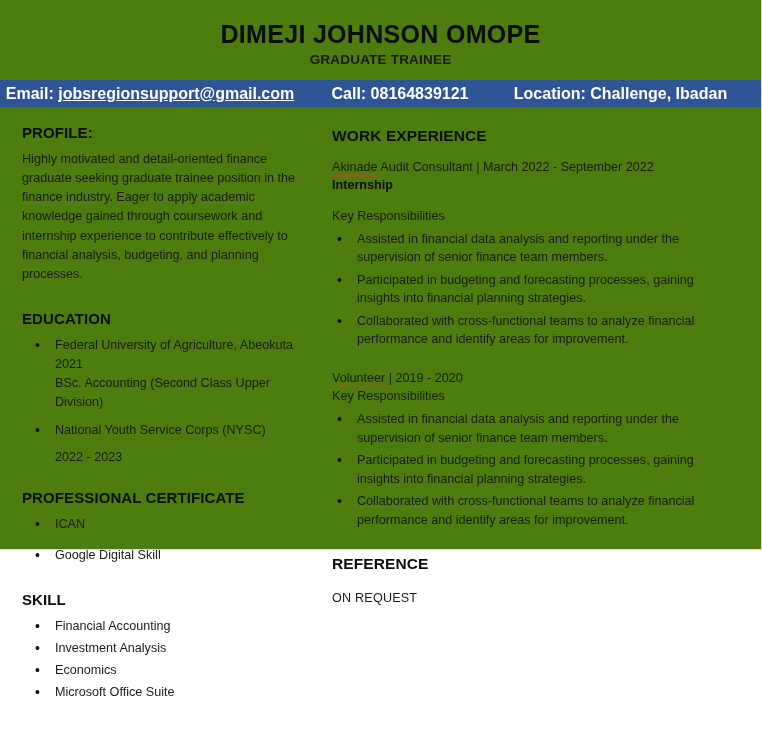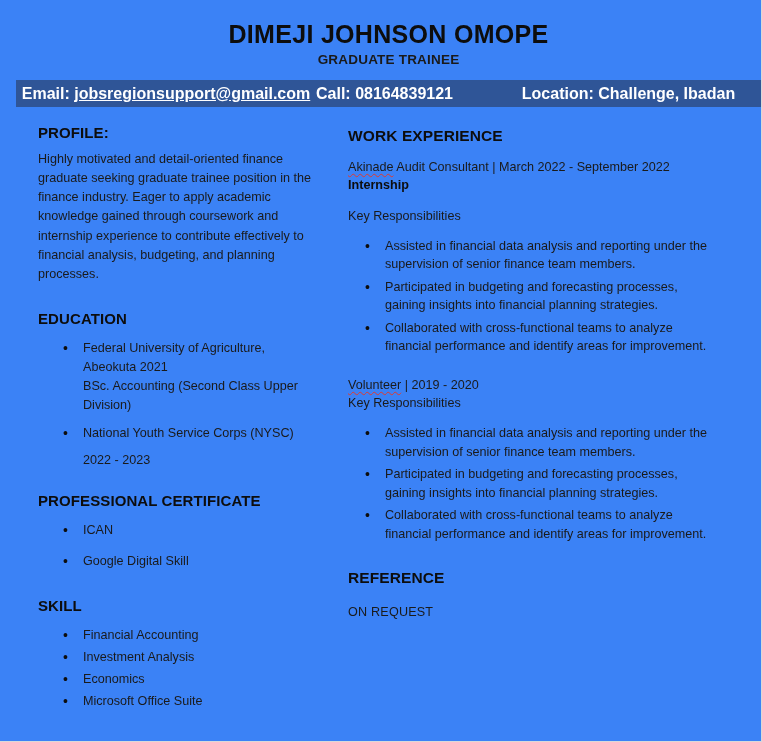--- a/index.html
+++ b/index.html
@@ -13,26 +13,25 @@
     height: 742px;
     overflow: hidden;
     font-family: "Liberation Sans", sans-serif;
     color: #1a1a1a;
     -webkit-font-smoothing: antialiased;
   }
 
   .page {
     position: relative;
     width: 762px;
-    height: 742px;
+    height: 550px;
     box-sizing: border-box;
-    background: #3b82f6;
+    background: #4d7c0f;
     border-right: 1px solid #d9d9d9;
     border-bottom: 1px solid #d9d9d9;
-    padding-left: 16px;
   }
 
   
   .header {
     padding-top: 20px;
     text-align: center;
   }
   .cand-name {
     font-size: 25px;
     font-weight: bold;
@@ -57,21 +56,21 @@
     display: flex;
     align-items: center;
     color: #ffffff;
     font-size: 16px;
     font-weight: bold;
   }
   .contact-cell {
     white-space: nowrap;
   }
   .contact-cell.email   { width: 300px; text-align: center; }
-  .contact-cell.phone   { width: 200px; text-align: left; }
+  .contact-cell.phone   { width: 200px; text-align: center; }
   .contact-cell.location{ flex: 1;      text-align: center; padding-right: 20px;}
   .contact-label { font-weight: bold; }
   .contact-link {
     text-decoration: underline;
     color: #ffffff;
   }
 
   
   .body-cols {
     display: flex;
@@ -107,21 +106,21 @@
   .para {
     font-size: 12.6px;
     line-height: 1.52;
     color: #1a1a1a;
     margin: 0;
   }
 
   
   ul.blist {
     list-style: none;
-    margin: 12px;
+    margin: 0;
     padding: 0;
   }
   ul.blist > li {
     position: relative;
     padding-left: 33px;
     font-size: 12.6px;
     line-height: 1.5;
     color: #1a1a1a;
     margin-bottom: 12px;
   }

